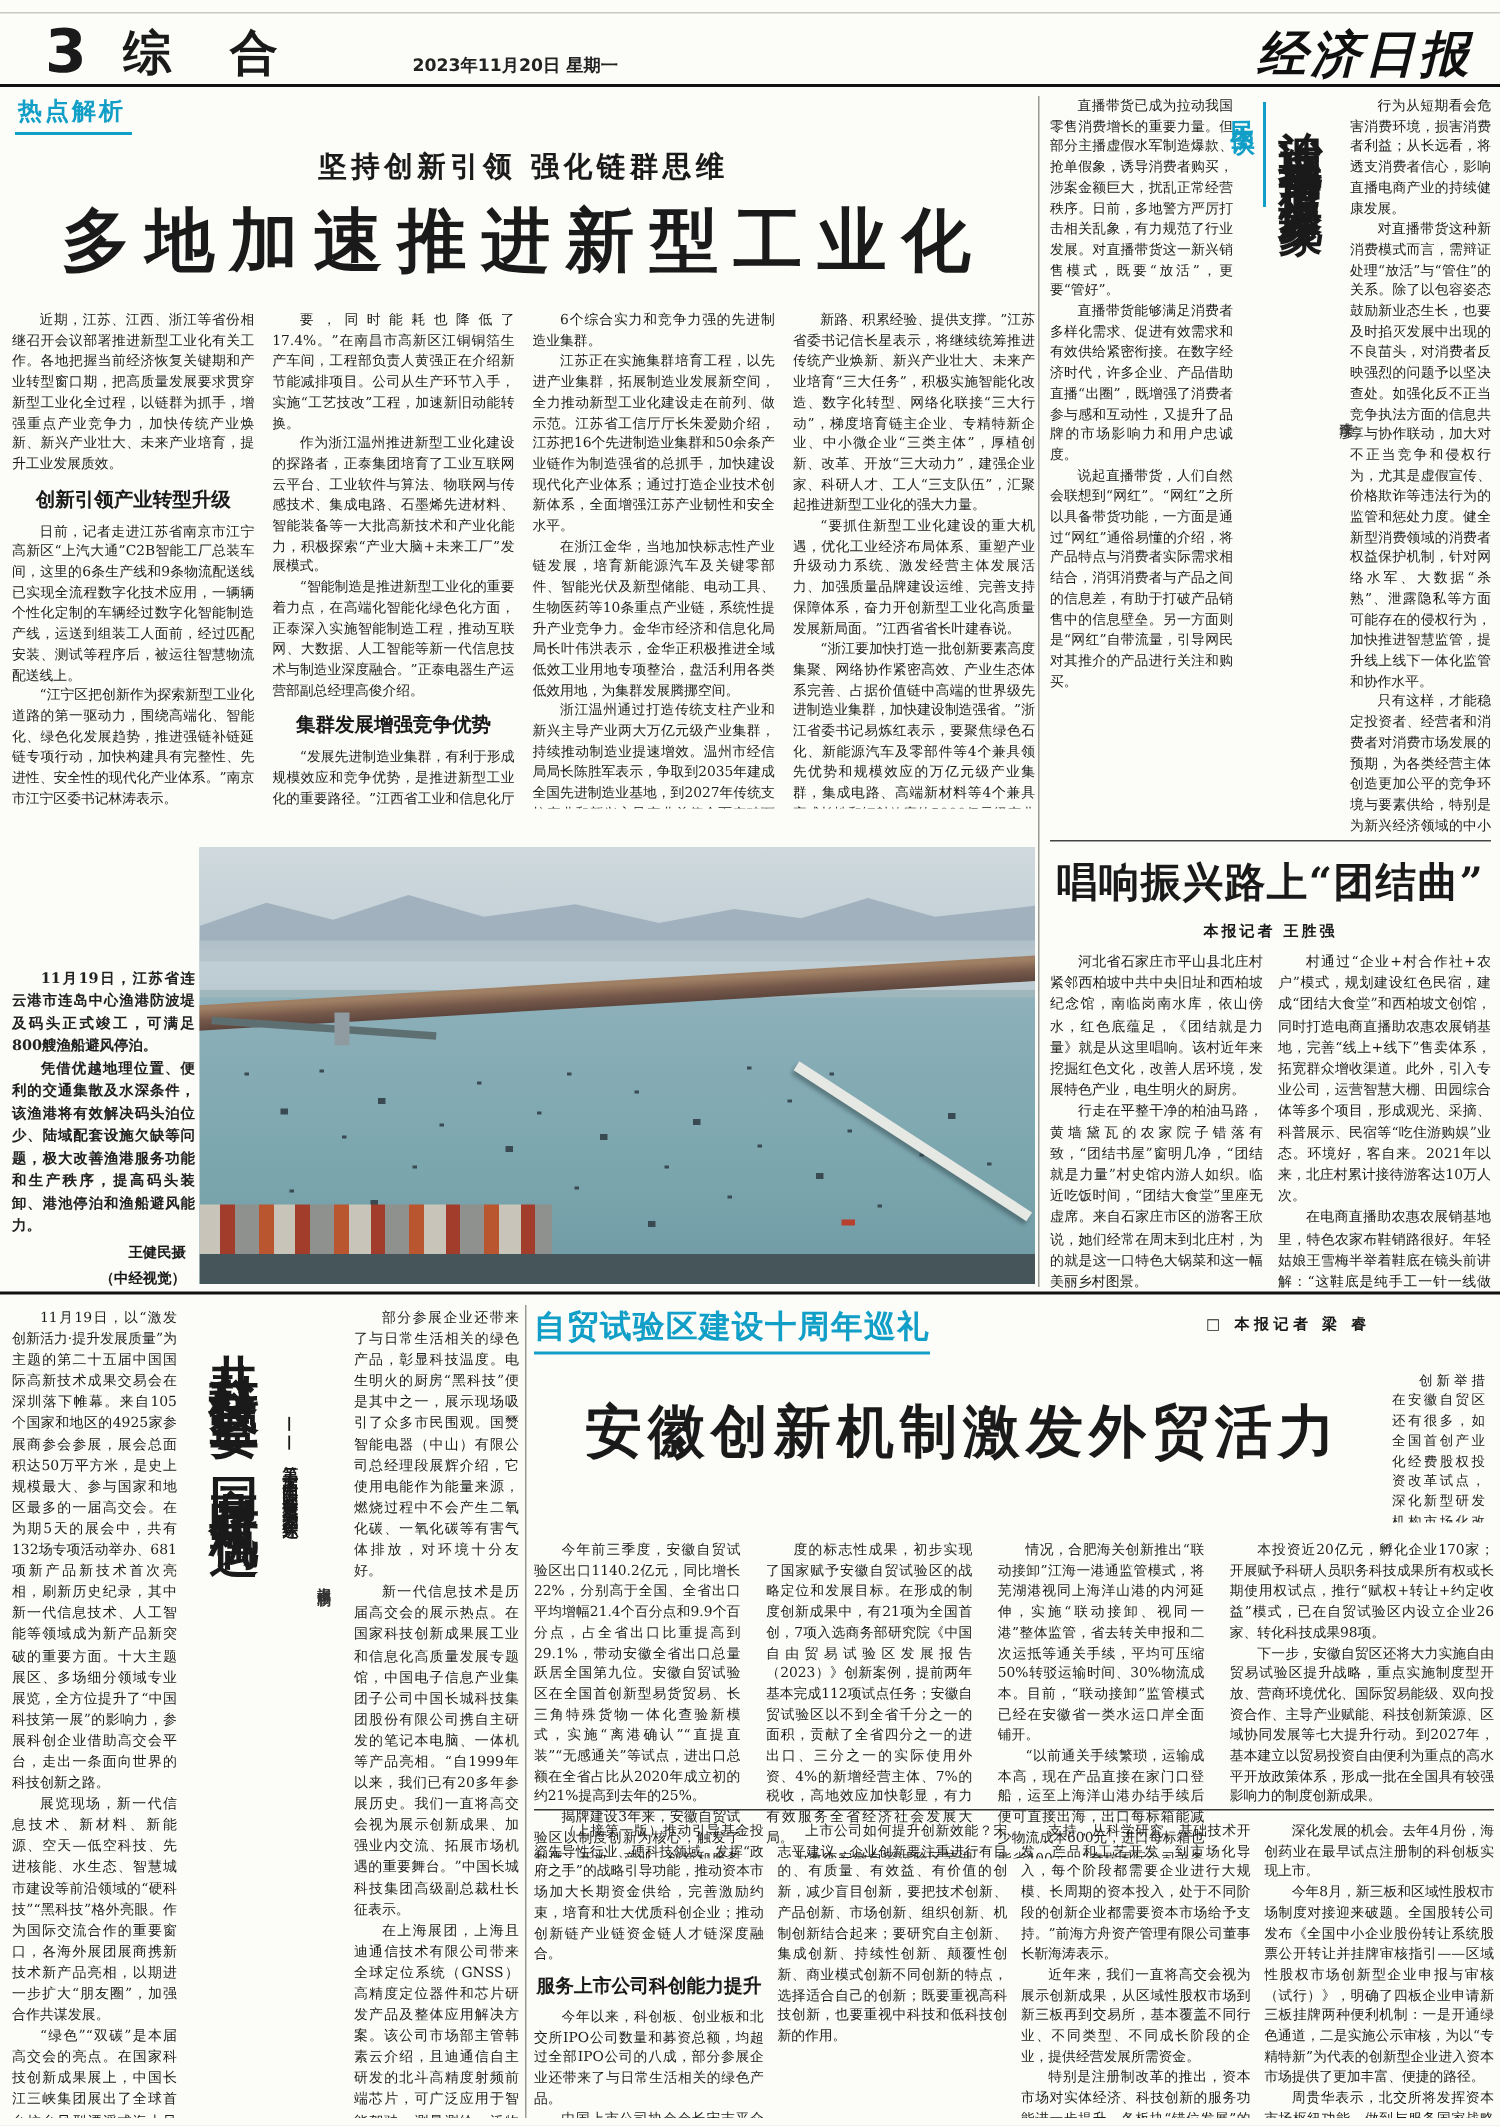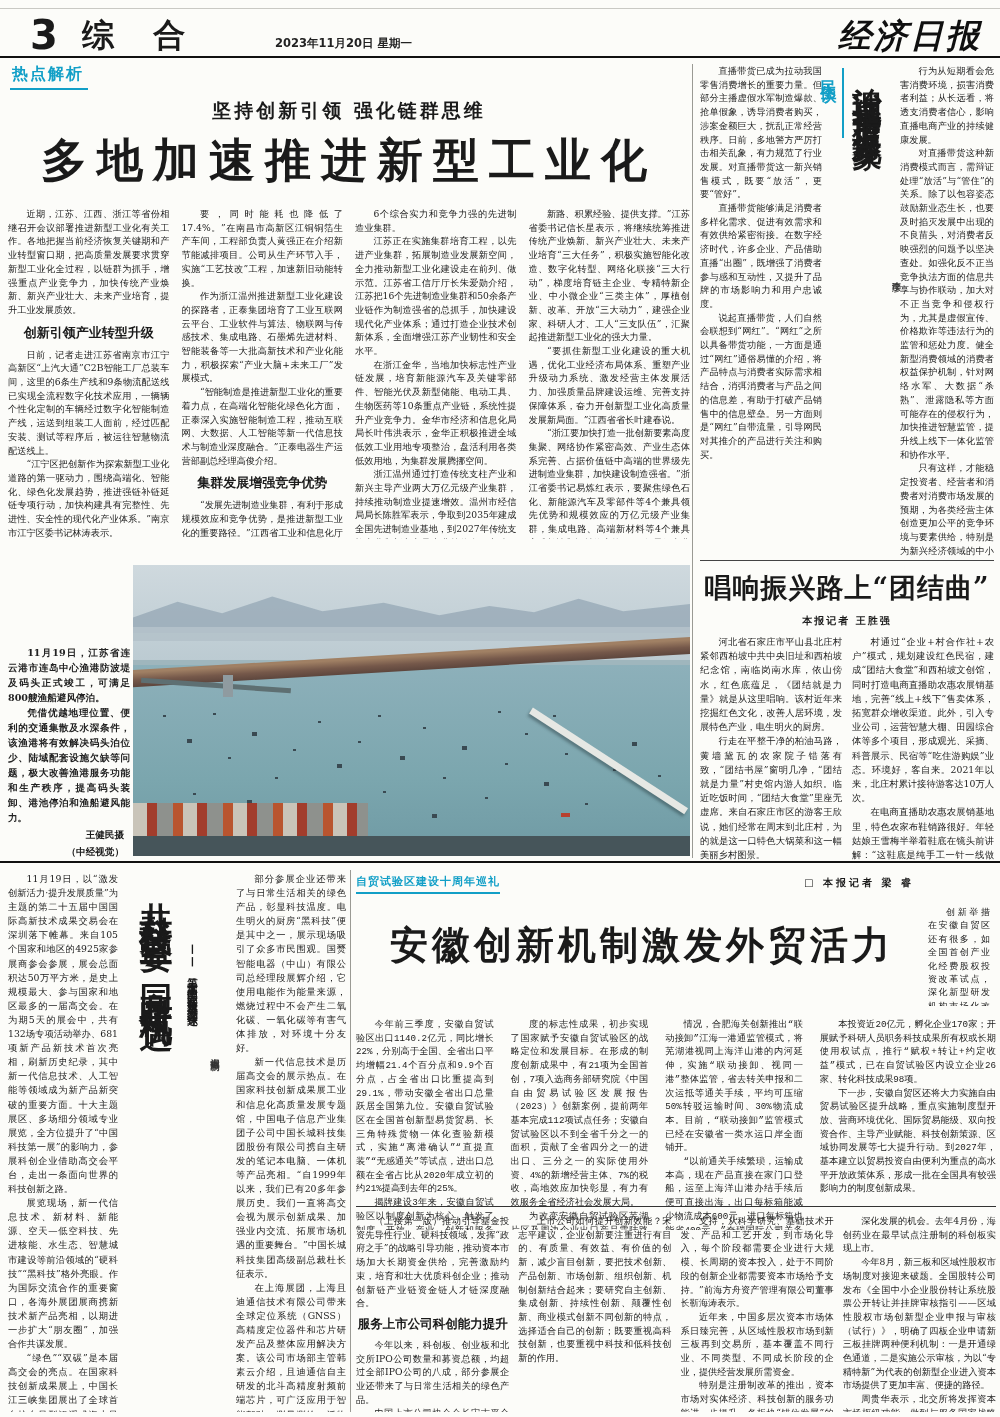--- a/index.html
+++ b/index.html
@@ -93,30 +93,30 @@
   .gaojiao { position:absolute; left:8px; top:872px; width:338px; height:540px; display:flex; gap:6px; }
   .gj-left,.gj-right { width:110px; }
   .gj-center { flex:1; display:flex; justify-content:center; gap:8px; padding-top:4px; }
   .gj-headline { writing-mode:vertical-rl; font-size:33px; font-weight:bold; letter-spacing:7px; }
   .gj-subtitle { writing-mode:vertical-rl; font-size:10.5px; font-weight:bold; margin-top:68px; letter-spacing:2px; }
   .gj-byline { writing-mode:vertical-rl; font-size:9.5px; margin-top:175px; color:#333; }
   .gaojiao .para { font-size:9.3px; line-height:14.1px; }
 
   
   .anhui { position:absolute; left:356px; top:870px; width:640px; }
-  .ft-tag { display:inline-block; color:#129fc7; font-size:11px; font-weight:bold;
+  .ft-tag { display:inline-block; color:#129fc7; font-size:21px; font-weight:bold;
     font-family:"DejaVu Sans","Liberation Sans",sans-serif; letter-spacing:1px;
     border-bottom:2px solid #129fc7; padding-bottom:3px; }
   .ah-byline { position:absolute; left:448px; top:6px; font-size:10px; font-weight:bold; letter-spacing:3px; }
   .ah-headrow { display:flex; margin-top:12px; }
   .ah-headline { width:572px; text-align:center; font-size:38px; font-weight:bold; letter-spacing:4px;
     font-family:"DejaVu Sans","Liberation Sans",sans-serif; padding-top:14px; }
   .ah-side { width:62px; height:100px; overflow:hidden; }
   .ah-side .para { font-size:9px; line-height:13.4px; }
-  .ah-cols { display:flex; gap:17px; margin-top:12px; height:212px;font-family:Liberation Mono, monospace; }
+  .ah-cols { display:flex; gap:17px; margin-top:12px; height:212px; }
   .ah-cols .c { flex:1; }
   .ah-cols .c4 { flex:1.28; }
   .ah-rule { position:absolute; left:356px; top:1206px; width:640px; height:1px; background:#333; }
 
   
   .capital { position:absolute; left:356px; top:1214px; width:640px; height:198px; display:flex; gap:9px; }
   .capital .textcol { flex:1; }
   .capital .col-sub { font-size:12.5px; margin:6px 0 5px; }
 </style>
 </head>
@@ -284,21 +284,21 @@
         <div class="para">（上接第一版）推动引导基金投资先导性行业、硬科技领域，发挥“政府之手”的战略引导功能，推动资本市场加大长期资金供给，完善激励约束，培育和壮大优质科创企业；推动创新链产业链资金链人才链深度融合。</div>
         <div class="col-sub">服务上市公司科创能力提升</div>
         <div class="para">今年以来，科创板、创业板和北交所IPO公司数量和募资总额，均超过全部IPO公司的八成，部分参展企业还带来了与日常生活相关的绿色产品。</div>
         <div class="para">中国上市公司协会会长宋志平介绍，今年前三季度，上市公司研发支出1.05万亿元，同比增长10.79%。科创板、创业板、北交所上市公司前三季度研发支出分别增长20.50%、15.86%和12.14%。三季度末，上市公司共拥有发明授权26.56万件。</div>
       </div>
     <div class="textcol">
         <div class="para">上市公司如何提升创新效能？宋志平建议，企业创新要注重进行有目的、有质量、有效益、有价值的创新，减少盲目创新，要把技术创新、产品创新、市场创新、组织创新、机制创新结合起来；要研究自主创新、集成创新、持续性创新、颠覆性创新、商业模式创新不同创新的特点，选择适合自己的创新；既要重视高科技创新，也要重视中科技和低科技创新的作用。</div>
       </div>
     <div class="textcol">
         <div class="para">支持，从科学研究、基础技术开发、产品和工艺开发，到市场化导入，每个阶段都需要企业进行大规模、长周期的资本投入，处于不同阶段的创新企业都需要资本市场给予支持。”前海方舟资产管理有限公司董事长靳海涛表示。</div>
-        <div class="para">近年来，中国多层次资本市场体系日臻完善，从区域性股权市场到新三板再到交易所，基本覆盖不同行业、不同类型、不同成长阶段的企业，提供经营发展所需资金。</div>
+        <div class="para">近年来，我们一直将高交会视为展示创新成果，从区域性股权市场到新三板再到交易所，基本覆盖不同行业、不同类型、不同成长阶段的企业，提供经营发展所需资金。</div>
         <div class="para">特别是注册制改革的推出，资本市场对实体经济、科技创新的服务功能进一步提升，各板块“错位发展”的市场格局更趋优化，科创企业更易获得资金支持。</div>
       </div>
     <div class="textcol">
         <div class="para">深化发展的机会。去年4月份，海创药业在最早试点注册制的科创板实现上市。</div>
         <div class="para">今年8月，新三板和区域性股权市场制度对接迎来破题。全国股转公司发布《全国中小企业股份转让系统股票公开转让并挂牌审核指引——区域性股权市场创新型企业申报与审核（试行）》，明确了四板企业申请新三板挂牌两种便利机制：一是开通绿色通道，二是实施公示审核，为以“专精特新”为代表的创新型企业进入资本市场提供了更加丰富、便捷的路径。</div>
         <div class="para">周贵华表示，北交所将发挥资本市场枢纽功能，做到与服务国家战略联动，与区域性股权市场联动，与新三板、沪深交易所联动，与私募创投市场联动的“四个联动”，推动形成全方位、全链条、全生命周期支持中小企业创新发展的服务体系。</div>
       </div>
   </div>
 </div>
 

